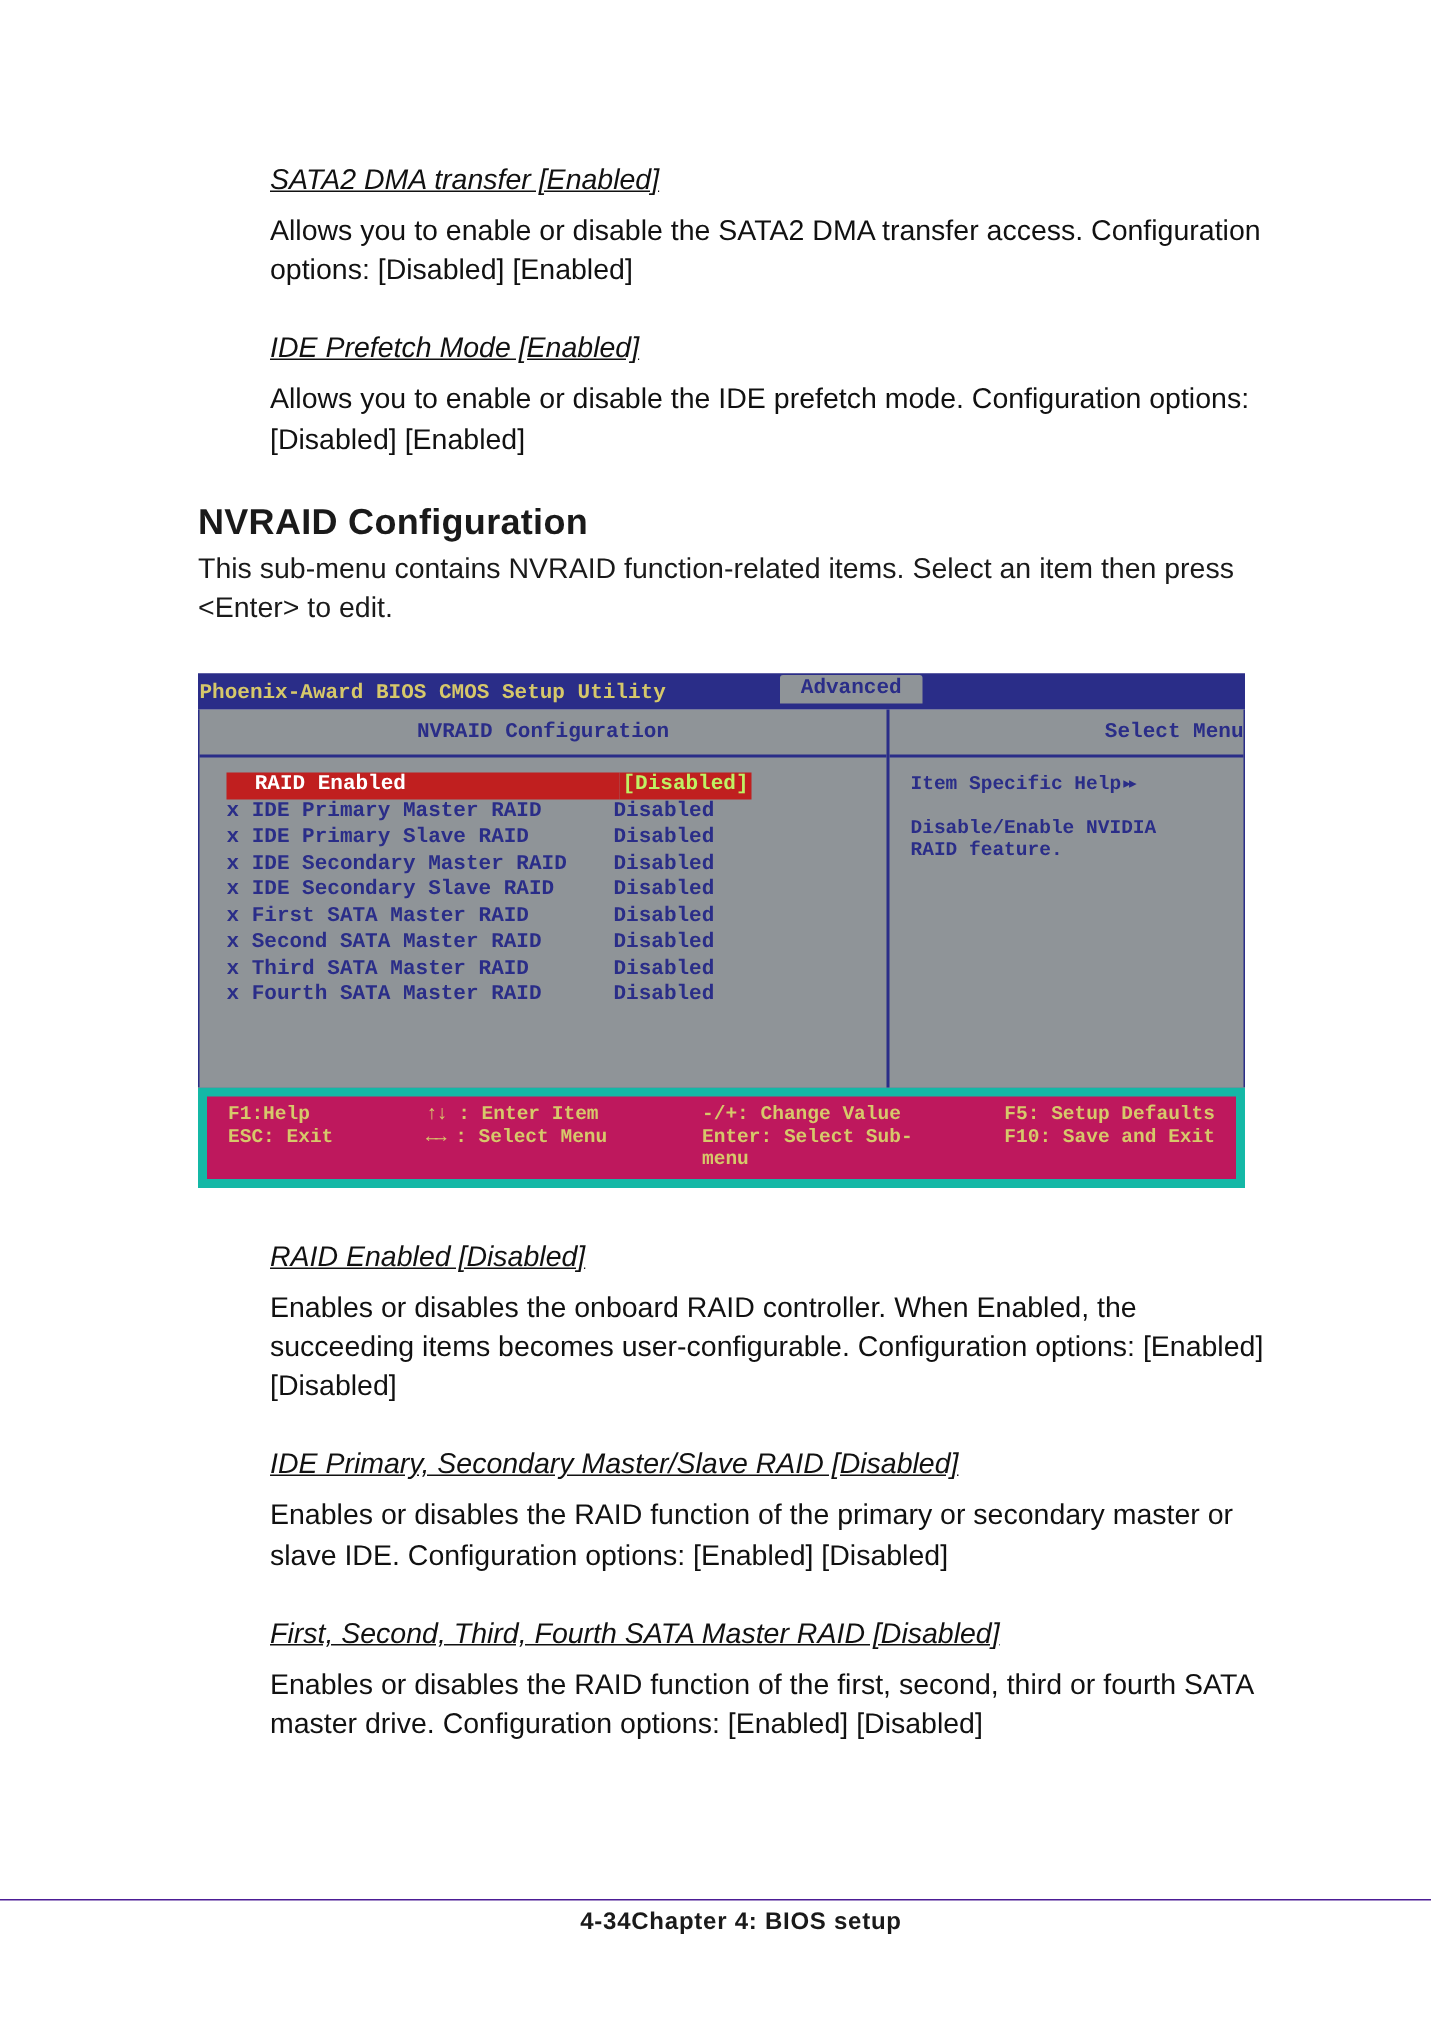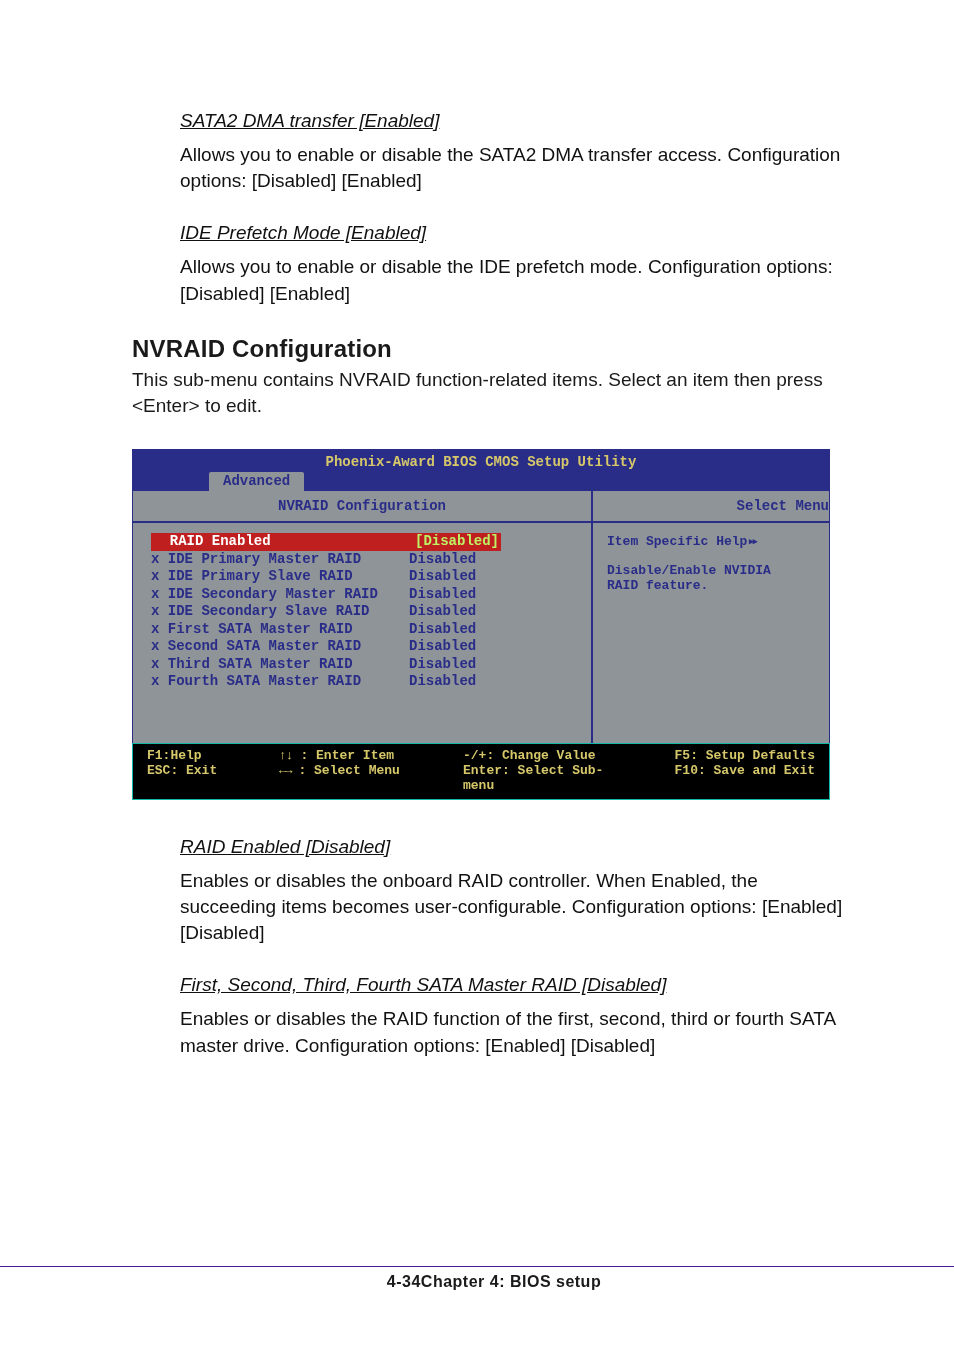--- a/index.html
+++ b/index.html
@@ -46,21 +46,21 @@
   .bios {
     font-family: "Courier New", monospace;
     font-size: 14px;
     color: #d6c86a;
     width: 698px;
     box-sizing: border-box;
   }
   .bios-header {
     background: #2a2d88;
     display: flex;
-    flex-direction: column;
+    flex-direction: row;
     border: 1px solid #2a2d88;
   }
   .bios-topbar {
     text-align: center;
     padding: 4px 0 2px 0;
     font-weight: bold;
     font-size: 14px;
     color: #d6c86a;
   }
   .bios-tabrow {
@@ -128,29 +128,29 @@
   }
   .bios-help {
     padding: 10px 10px 10px 14px;
     color: #2a2d88;
     font-weight: bold;
     font-size: 13px;
   }
   .help-arrows { letter-spacing: -4px; }
 
   .bios-footer {
-    background: #000000;
+    background: #be185d;
     color: #d6c86a;
     font-weight: bold;
     padding: 4px 14px 6px 14px;
     display: grid;
     grid-template-columns: 132px 160px 1fr 200px;
     row-gap: 0;
     font-size: 13px;
-    border: 1px solid #14b8a6;
+    border: 6px solid #14b8a6;
   }
   .bios-footer .r { text-align: right; }
   .updown { letter-spacing: -1px; }
   .lr { letter-spacing: -2px; }
 
   .after-bios { margin-top: 36px; }
 
   .page-footer {
     position: absolute;
     left: 0; right: 0;
@@ -256,20 +256,24 @@
       <div style="padding-left:24px">Enter: Select Sub-menu</div>
       <div class="r">F10: Save and Exit</div>
     </div>
   </div>
 
   <div class="indent-block after-bios">
     <p class="opt-head">RAID Enabled [Disabled]</p>
     <p class="body-text">Enables or disables the onboard RAID controller. When Enabled, the succeeding items becomes user-configurable. Configuration options: [Enabled] [Disabled]</p>
   </div>
 
+  <div class="indent-block">
+    <p class="opt-head">IDE Primary, Secondary Master/Slave RAID [Disabled]</p>
+    <p class="body-text">Enables or disables the RAID function of the primary or secondary master or slave IDE. Configuration options: [Enabled] [Disabled]</p>
+  </div>
 
   <div class="indent-block">
     <p class="opt-head">First, Second, Third, Fourth SATA Master RAID [Disabled]</p>
     <p class="body-text">Enables or disables the RAID function of the first, second, third or fourth SATA master drive. Configuration options: [Enabled] [Disabled]</p>
   </div>
 
   <div class="page-footer">
     <span>4-34</span>
     <span>Chapter 4: BIOS setup</span>
   </div>

